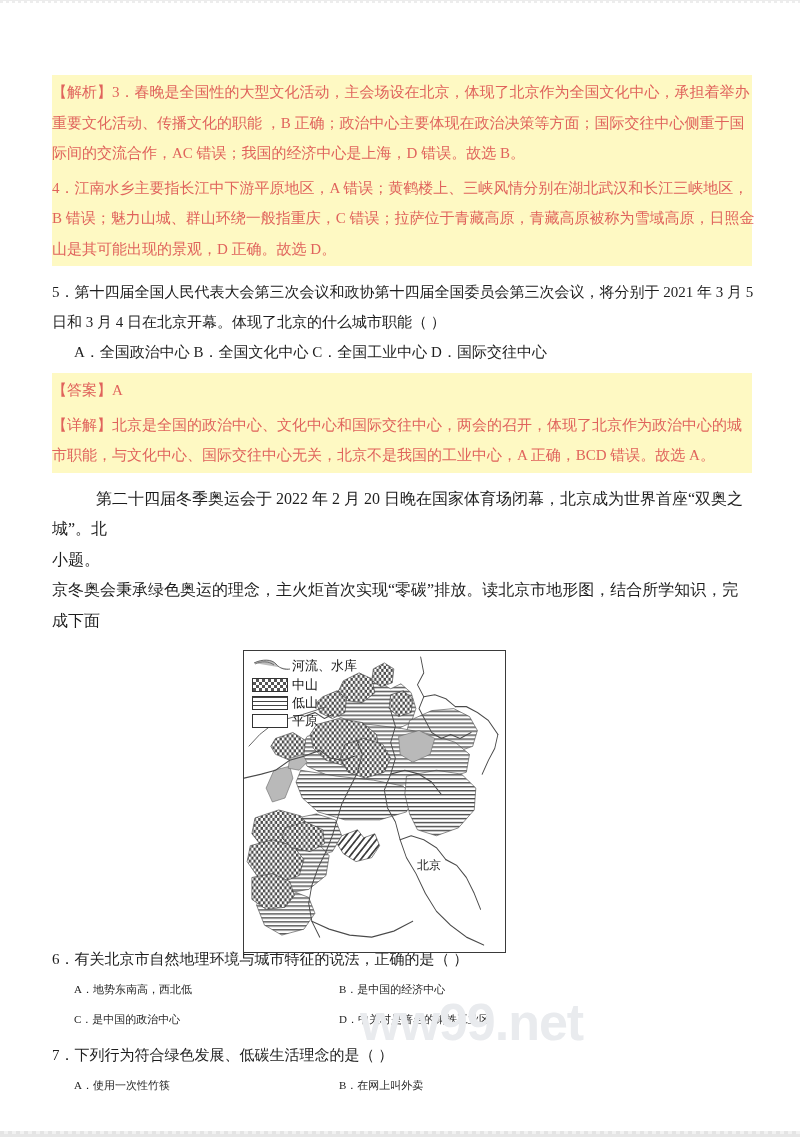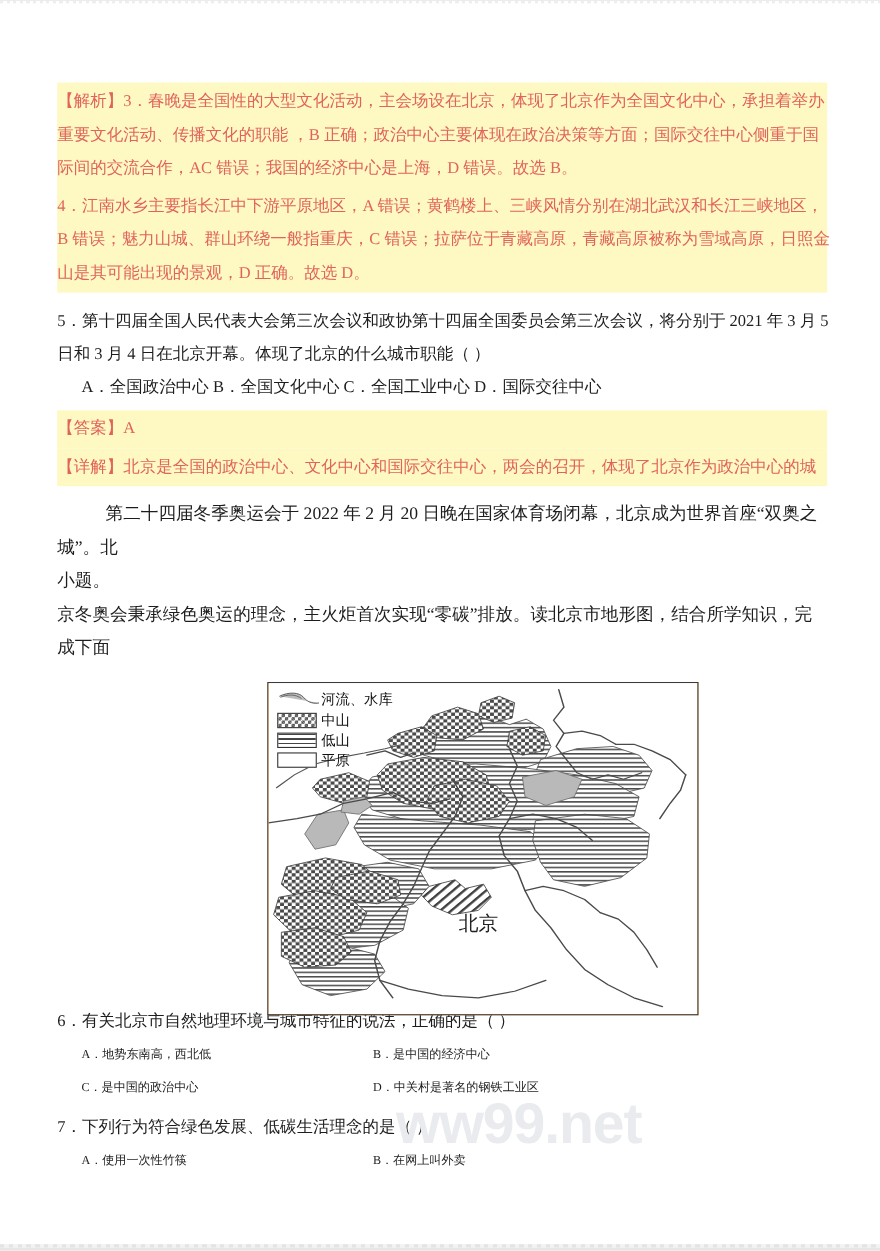--- a/index.html
+++ b/index.html
@@ -103,23 +103,23 @@
 
   
   .map-wrap {
     position: relative;
     width: 700px;
     height: 308px;
   }
   .map-frame {
     position: absolute;
     left: 191px; top: 14px;
-    width: 392px; height: 303px;
+    width: 263px; height: 303px;
     border: 1.5px solid #3a3a3a;
-    background: #fdba74;
+    background: #14b8a6;
     overflow: hidden;
   }
   .map-svg { display:block; width:100%; height:100%; }
 
   .legend {
     position: absolute;
     left: 8px; top: 6px;
     font-family: "Liberation Serif", serif;
     font-size: 13px;
     color: #111;
@@ -129,21 +129,21 @@
   .sw-mid  { background-image:
       linear-gradient(45deg,#555 25%,transparent 25%,transparent 75%,#555 75%),
       linear-gradient(45deg,#555 25%,transparent 25%,transparent 75%,#555 75%);
     background-size: 6px 6px; background-position: 0 0, 3px 3px; background-color:#fff; }
   .sw-low  { background-image: repeating-linear-gradient(to bottom,#444 0 1.3px,#fff 1.3px 4px); }
   .sw-pla  { background:#fff; }
   .leg-label { line-height: 14px; font-size: 13px; }
   .leg-river { display:flex; align-items:center; height:18px; margin-bottom:1px; }
 
   .city-label {
-    position:absolute; font-size:18px; color:#222;
+    position:absolute; font-size:12px; color:#222;
     font-family: Liberation Serif, serif;
   }
 </style>
 </head>
 <body>
 
 <div class="page">
 
   <div class="watermark">ww99.net</div>
 
@@ -170,20 +170,21 @@
     </div>
 
     <div class="gap-sm"></div>
 
     <div class="exp-block">
       <div class="exp-line">【答案】A</div>
     </div>
 
     <div class="exp-block">
       <div class="exp-line">【详解】北京是全国的政治中心、文化中心和国际交往中心，两会的召开，体现了北京作为政治中心的城</div>
+      <div class="exp-line">市职能，与文化中心、国际交往中心无关，北京不是我国的工业中心，A 正确，BCD 错误。故选 A。</div>
     </div>
 
     <div class="gap-md"></div>
 
     <div>
       <div class="para"><span class="ind"></span><span>第二十四届冬季奥运会于 2022 年 2 月 20 日晚在国家体育场闭幕，北京成为世界首座“双奥之城”。北</span></div>
       <div class="para">小题。</div>
       <div class="para">京冬奥会秉承绿色奥运的理念，主火炬首次实现“零碳”排放。读北京市地形图，结合所学知识，完成下面</div>
     </div>
 

